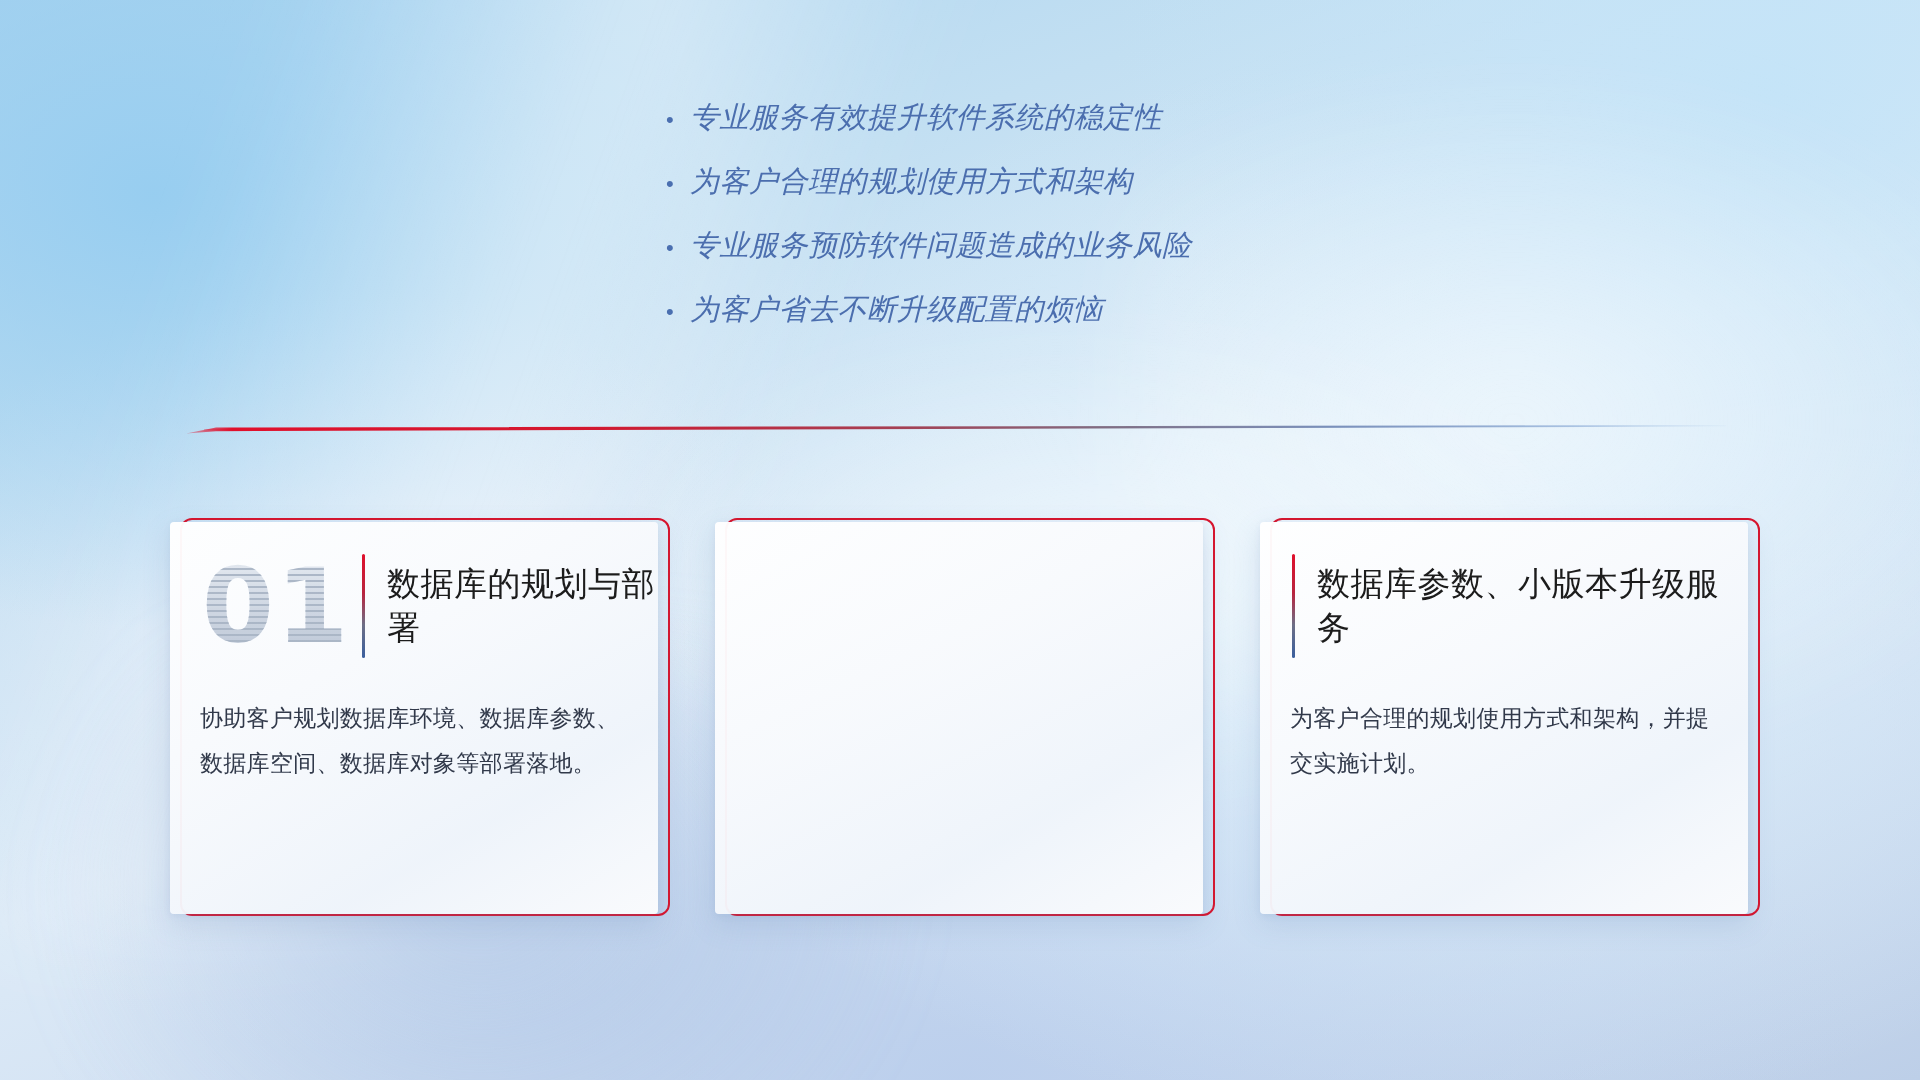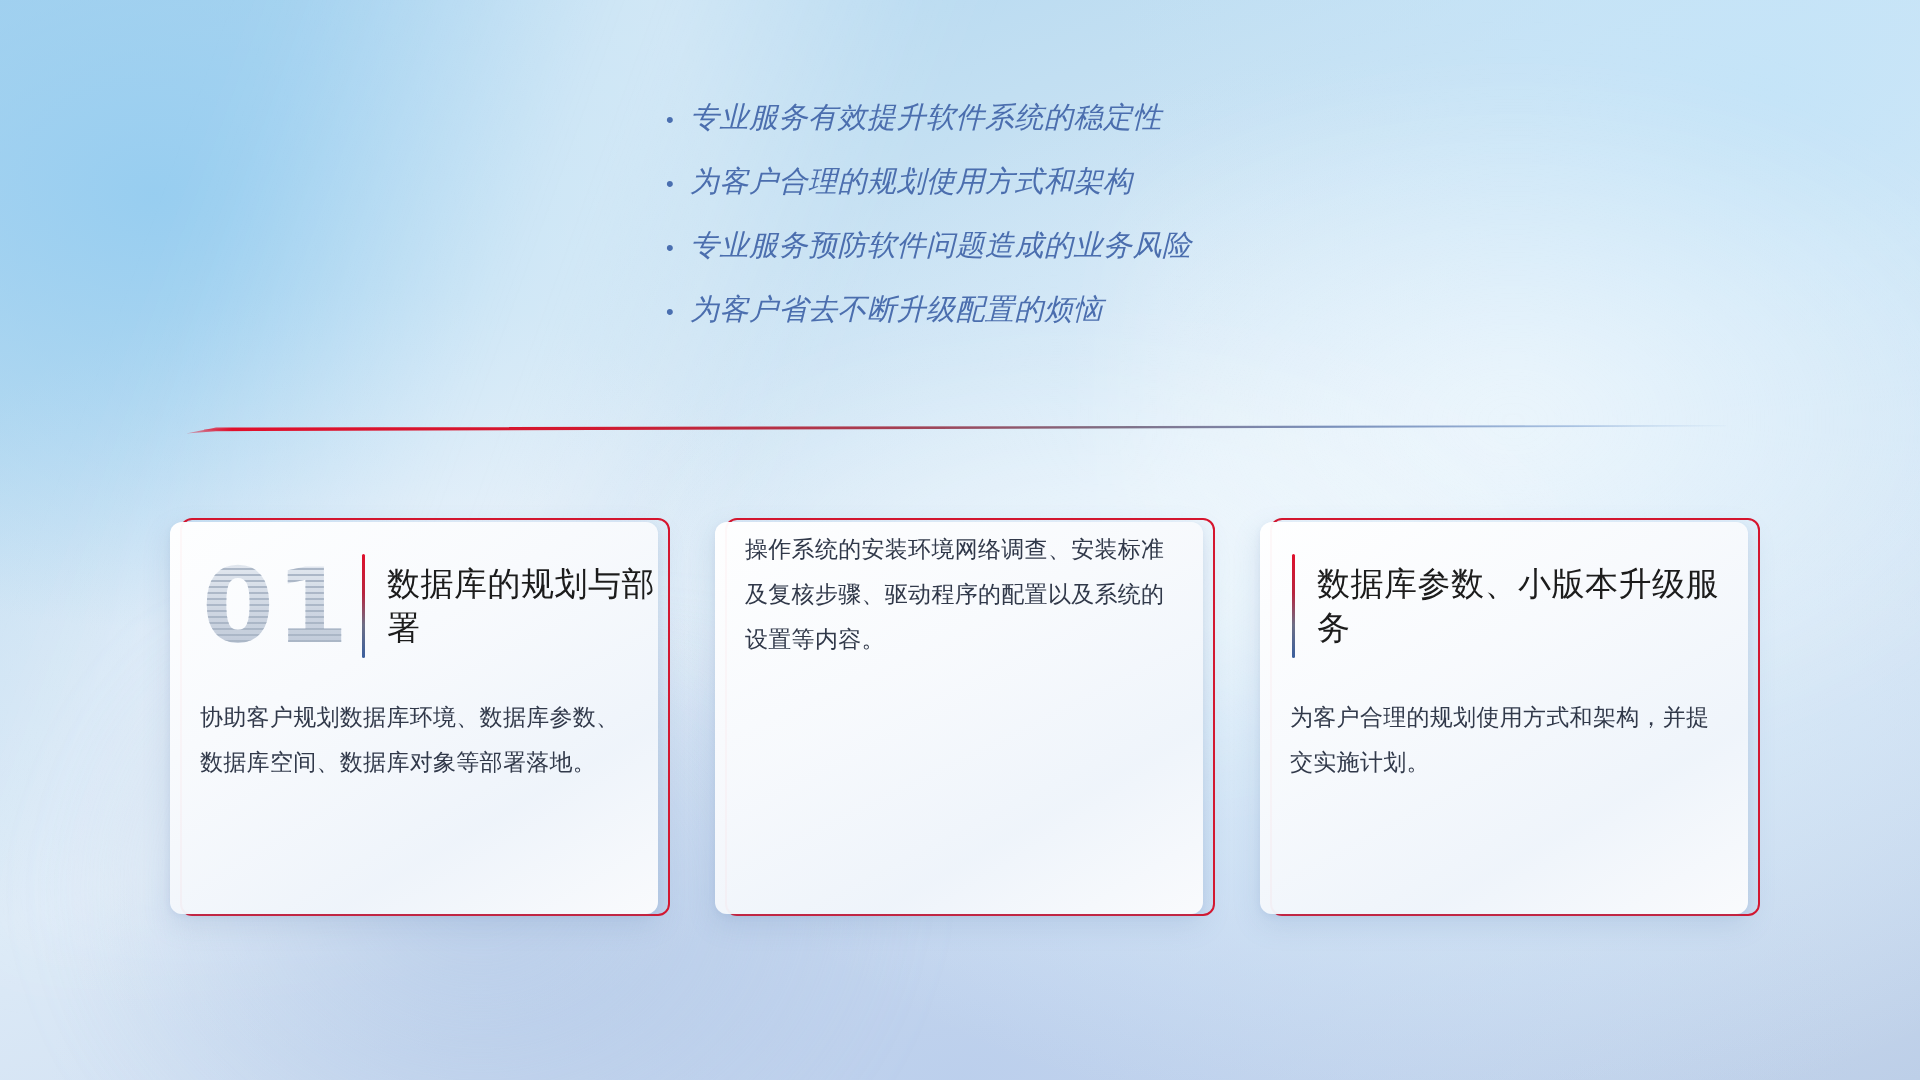--- a/index.html
+++ b/index.html
@@ -128,21 +128,21 @@
     border: 2px solid #d8142c;
     border-radius: 12px;
     pointer-events: none;
   }
   .card {
     position: absolute;
     left: 0;
     top: 10px;
     width: 488px;
     height: 392px;
-    border-radius: 12px;
+    border-radius: 4px;
     background:
       linear-gradient(150deg, rgba(255,255,255,0.97) 0%, rgba(248,250,253,0.97) 40%, rgba(240,245,251,0.96) 72%, rgba(250,251,253,0.98) 100%);
     box-shadow: 0 10px 28px rgba(96,130,175,0.18), 0 2px 6px rgba(96,130,175,0.10);
     overflow: hidden;
   }
   .card-head {
     position: relative;
     height: 168px;
     display: flex;
     align-items: center;
@@ -189,21 +189,20 @@
     color: #1c1c1c;
     font-weight: 400;
     letter-spacing: 0.5px;
   }
   .card-body {
     padding: 6px 34px 0 30px;
     font-size: 23px;
     line-height: 1.95;
     color: #31394a;
     letter-spacing: 0.3px;
-    font-family: Liberation Serif, serif;
   }
 </style>
 </head>
 <body>
 
 <div id="slide">
 
   <div id="bg-sheen-1"></div>
   <div id="bg-sheen-2"></div>
   <div id="bg-sheen-3"></div>
@@ -255,21 +254,20 @@
           <div class="card-rule"></div>
           <div class="card-title">数据库的规划与部署</div>
         </div>
         <div class="card-body">协助客户规划数据库环境、数据库参数、数据库空间、数据库对象等部署落地。</div>
       </div>
     </div>
 
     <div class="card-wrap">
       <div class="card-outline"></div>
       <div class="card">
-        <div class="card-body">操作系统的安装环境网络调查、安装标准及复核步骤、驱动程序的配置以及系统的设置等内容。</div>
       </div>
     </div>
 
     <div class="card-wrap">
       <div class="card-outline"></div>
       <div class="card">
         <div class="card-head">
           <div class="card-rule"></div>
           <div class="card-title">数据库参数、小版本升级服务</div>
         </div>

